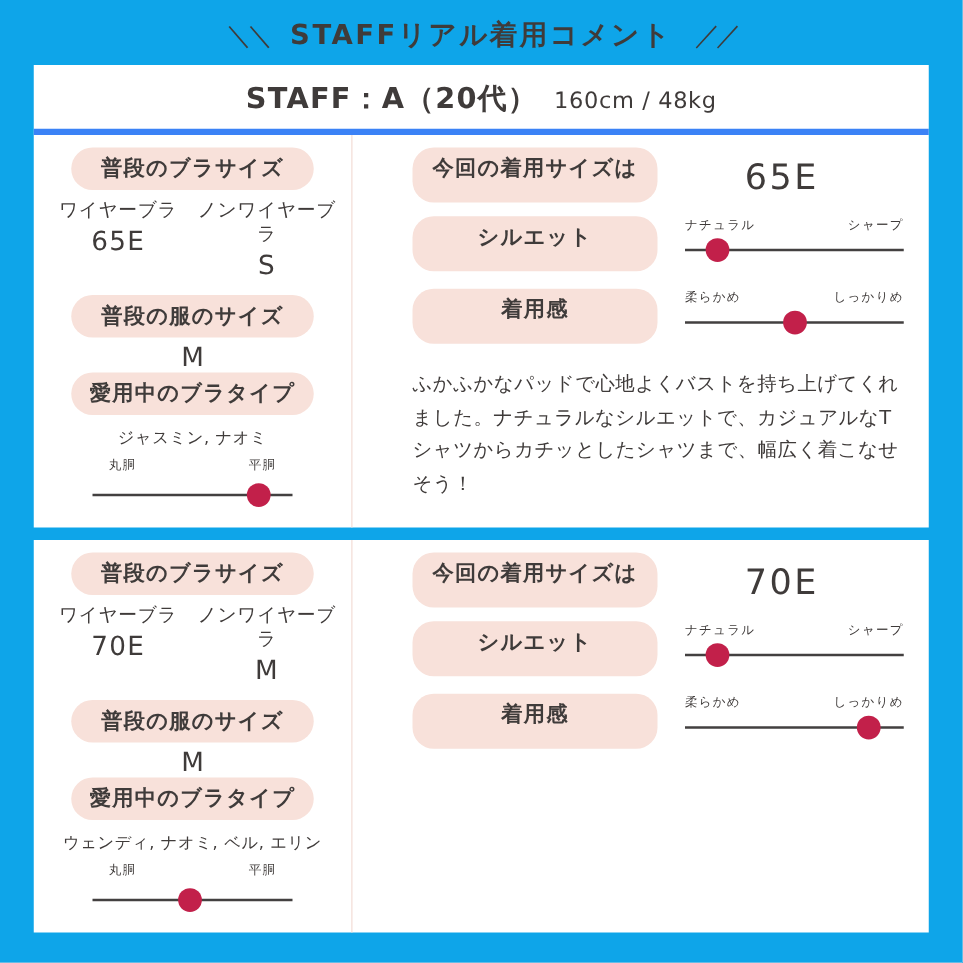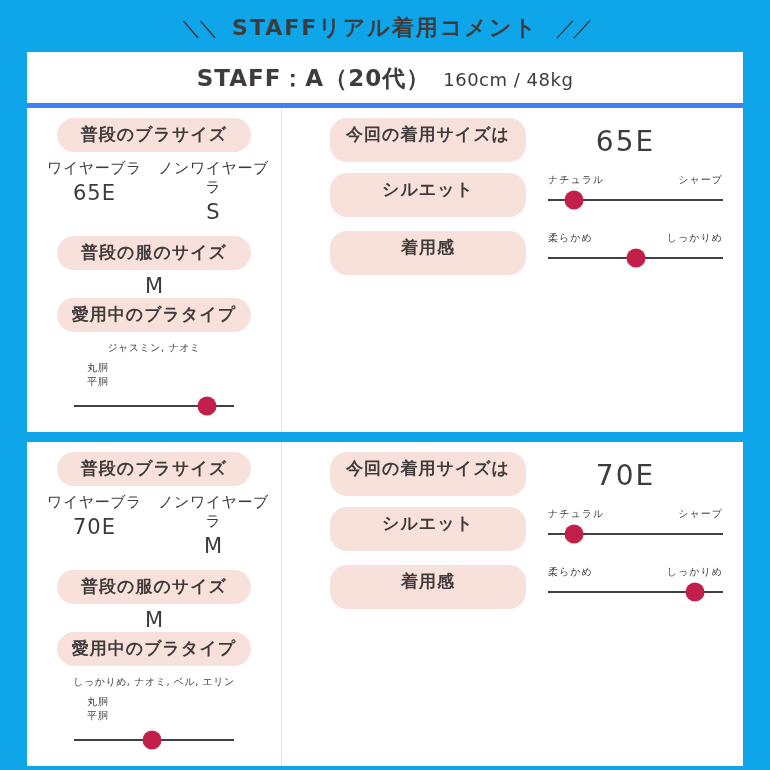--- a/index.html
+++ b/index.html
@@ -86,31 +86,31 @@
     width: 100%;
     margin-top: 7px;
   }
   .size-col { flex: 1; text-align: center; }
   .size-col-label { font-size: 15px; letter-spacing: 0.5px; }
   .size-col-value { font-size: 21px; margin-top: 3px; letter-spacing: 1px; }
   .mt12 { margin-top: 12px; }
   .mt14 { margin-top: 0; }
   .single-value { font-size: 21px; margin-top: 4px; text-align: center; }
   .bra-types {
-    font-size: 10px;
+    font-size: 13px;
     margin-top: 9px;
     text-align: center;
     letter-spacing: 0.5px;
     white-space: nowrap;
   }
   .torso-slider {
     width: 160px;
     margin-top: 6px;
   }
-  .torso-slider .slider-labels { padding: 0 13px; flex-direction: column; }
+  .torso-slider .slider-labels { padding: 0 13px; }
   .slider-labels {
     display: flex;
     justify-content: space-between;
     font-size: 10px;
     letter-spacing: 1px;
   }
   .slider-track {
     position: relative;
     height: 2px;
     background: #434040;
@@ -220,20 +220,21 @@
           <div class="hslider">
             <div class="slider-labels">
               <span>柔らかめ</span>
               <span>しっかりめ</span>
             </div>
             <div class="slider-track">
               <span class="slider-dot" style="left: 50%;"></span>
             </div>
           </div>
         </div>
+        <div class="comment">ふかふかなパッドで心地よくバストを持ち上げてくれました。ナチュラルなシルエットで、カジュアルなTシャツからカチッとしたシャツまで、幅広く着こなせそう！</div>
       </div>
     </div>
   </div>
 
   <div class="staff-card">
     <div class="card-body">
       <div class="col-left">
         <div class="pill pill-left">普段のブラサイズ</div>
         <div class="size-grid">
           <div class="size-col">
@@ -241,21 +242,21 @@
             <div class="size-col-value">70E</div>
           </div>
           <div class="size-col">
             <div class="size-col-label">ノンワイヤーブラ</div>
             <div class="size-col-value">M</div>
           </div>
         </div>
         <div class="pill pill-left mt12">普段の服のサイズ</div>
         <div class="single-value">M</div>
         <div class="pill pill-left mt14">愛用中のブラタイプ</div>
-        <div class="bra-types">しっかりめ, ナオミ, ベル, エリン</div>
+        <div class="bra-types">ウェンディ, ナオミ, ベル, エリン</div>
         <div class="torso-slider">
           <div class="slider-labels">
             <span>丸胴</span>
             <span>平胴</span>
           </div>
           <div class="slider-track">
             <span class="slider-dot" style="left: 49%;"></span>
           </div>
         </div>
       </div>

